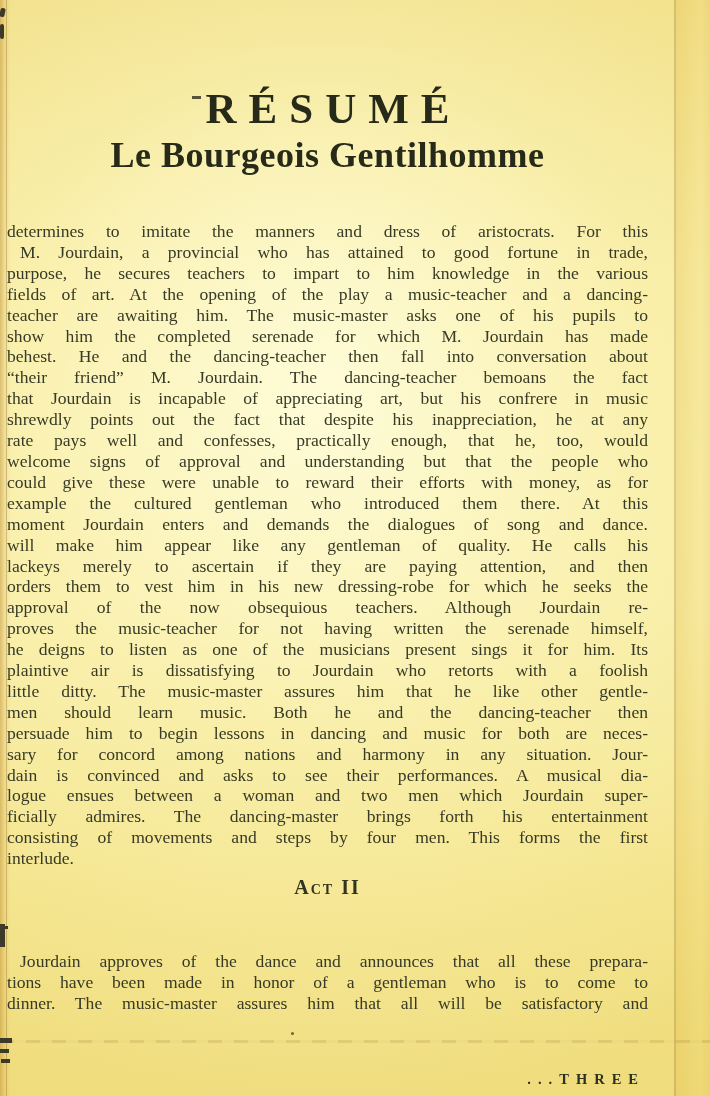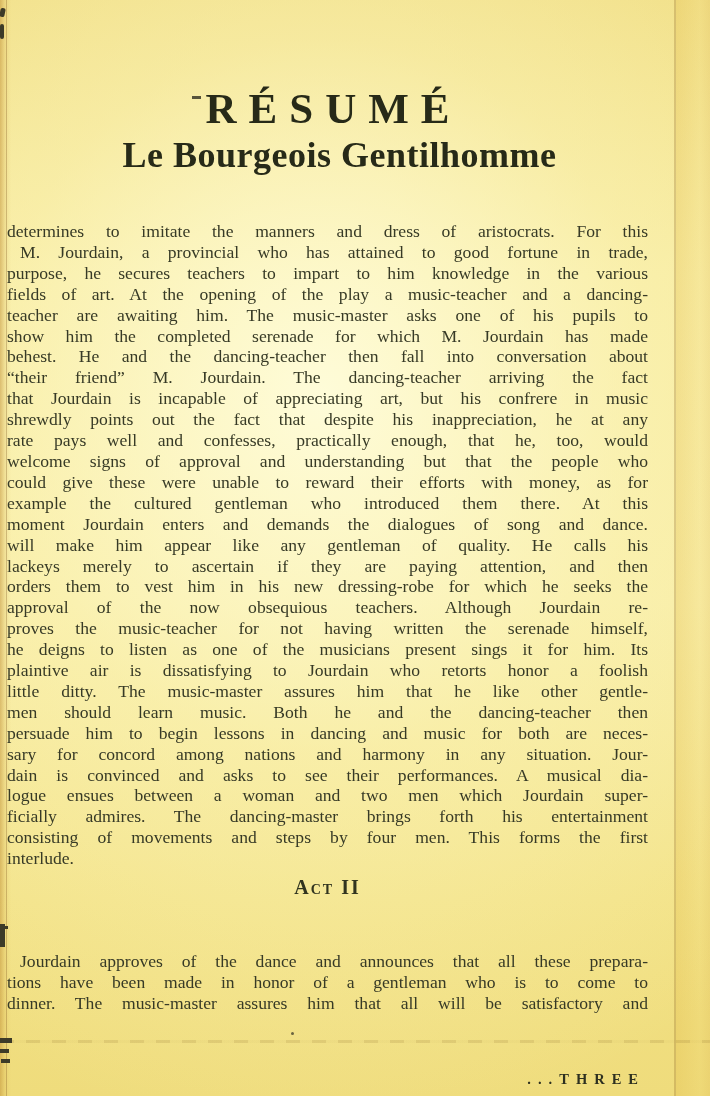--- a/index.html
+++ b/index.html
@@ -47,21 +47,21 @@
   .m8 { left:291px; top:1032px; width:3px; height:3px; border-radius:50%; opacity:.75; }
 
   .content { position:absolute; left:7px; top:0; width:641px; height:100%; }
 
   .title {
     position:absolute; top:84px; left:0; width:100%; margin:0;
     text-align:center; font-size:43px; font-weight:700;
     letter-spacing:12px; text-indent:12px; color:#272a18;
   }
   .subtitle {
-    position:absolute; top:134px; left:12px; width:100%; margin:0;
+    position:absolute; top:134px; left:0; width:100%; margin:0;
     text-align:center; font-size:36px; font-weight:700;
     letter-spacing:0.5px; color:#272a18;
   }
   .synopsis {
     position:absolute; left:0; width:100%;
     font-size:17.6px; line-height:20.9px;
   }
   .act1 { top:221px; }
   .act2 { top:951px; }
   .line { text-align:justify; text-align-last:justify; -moz-text-align-last:justify; }
@@ -102,35 +102,35 @@
     <h2 class="subtitle">Le Bourgeois Gentilhomme</h2>
 
     <div class="synopsis act1">
         <div class="line">determines to imitate the manners and dress of aristocrats.  For this</div>
         <div class="line first">M. Jourdain, a provincial who has attained to good fortune in trade,</div>
         <div class="line">purpose, he secures teachers to impart to him knowledge in the various</div>
         <div class="line">fields of art.  At the opening of the play a music-teacher and a dancing-</div>
         <div class="line">teacher are awaiting him.  The music-master asks one of his pupils to</div>
         <div class="line">show him the completed serenade for which M. Jourdain has made</div>
         <div class="line">behest.  He and the dancing-teacher then fall into conversation about</div>
-        <div class="line">“their friend” M. Jourdain.  The dancing-teacher arriving the fact</div>
+        <div class="line">“their friend” M. Jourdain.  The dancing-teacher bemoans the fact</div>
         <div class="line">that Jourdain is incapable of appreciating art, but his confrere in music</div>
         <div class="line">shrewdly points out the fact that despite his inappreciation, he at any</div>
         <div class="line">rate pays well and confesses, practically enough, that he, too, would</div>
         <div class="line">welcome signs of approval and understanding but that the people who</div>
         <div class="line">could give these were unable to reward their efforts with money, as for</div>
         <div class="line">example the cultured gentleman who introduced them there.  At this</div>
         <div class="line">moment Jourdain enters and demands the dialogues of song and dance.</div>
         <div class="line">will make him appear like any gentleman of quality.  He calls his</div>
         <div class="line">lackeys merely to ascertain if they are paying attention, and then</div>
         <div class="line">orders them to vest him in his new dressing-robe for which he seeks the</div>
         <div class="line">approval of the now obsequious teachers.  Although Jourdain re-</div>
         <div class="line">proves the music-teacher for not having written the serenade himself,</div>
         <div class="line">he deigns to listen as one of the musicians present sings it for him.  Its</div>
-        <div class="line">plaintive air is dissatisfying to Jourdain who retorts honor a foolish</div>
+        <div class="line">plaintive air is dissatisfying to Jourdain who retorts with a foolish</div>
         <div class="line">little ditty.  The music-master assures him that he like other gentle-</div>
         <div class="line">men should learn music.  Both he and the dancing-teacher then</div>
         <div class="line">persuade him to begin lessons in dancing and music for both are neces-</div>
         <div class="line">sary for concord among nations and harmony in any situation.  Jour-</div>
         <div class="line">dain is convinced and asks to see their performances.  A musical dia-</div>
         <div class="line">logue ensues between a woman and two men which Jourdain super-</div>
         <div class="line">ficially admires.  The dancing-master brings forth his entertainment</div>
         <div class="line">consisting of movements and steps by four men.  This forms the first</div>
         <div class="line last">interlude.</div>
       </div>

